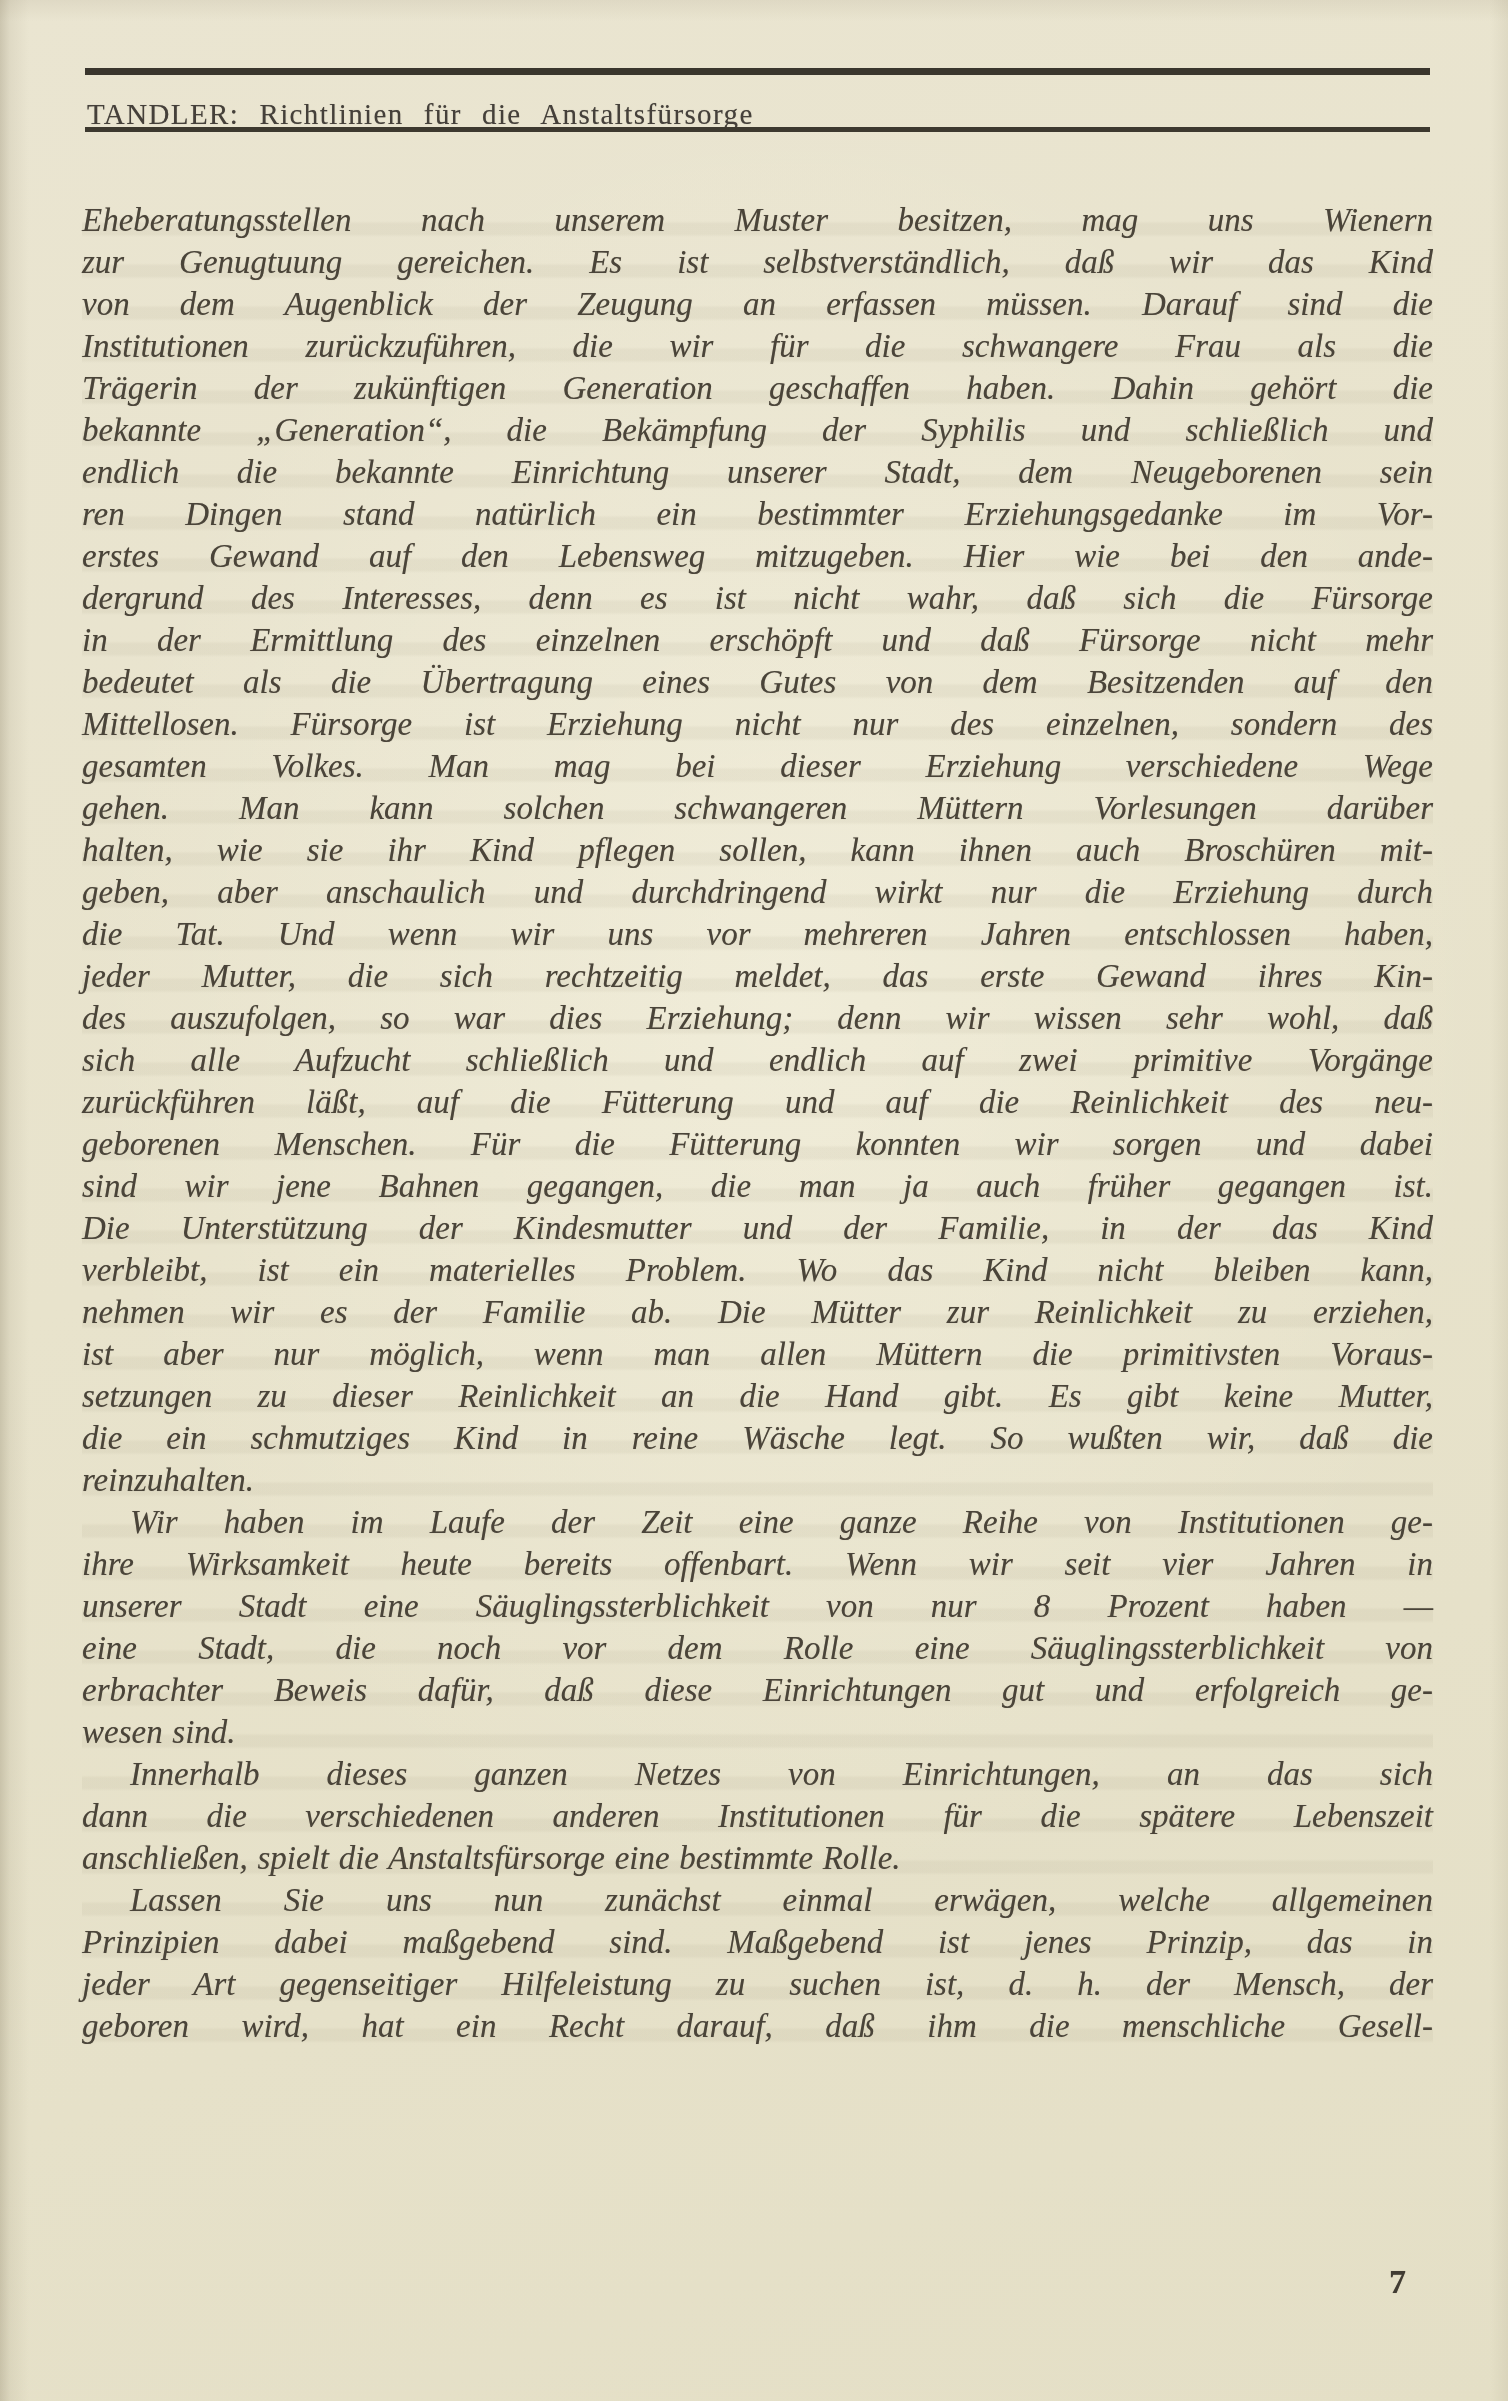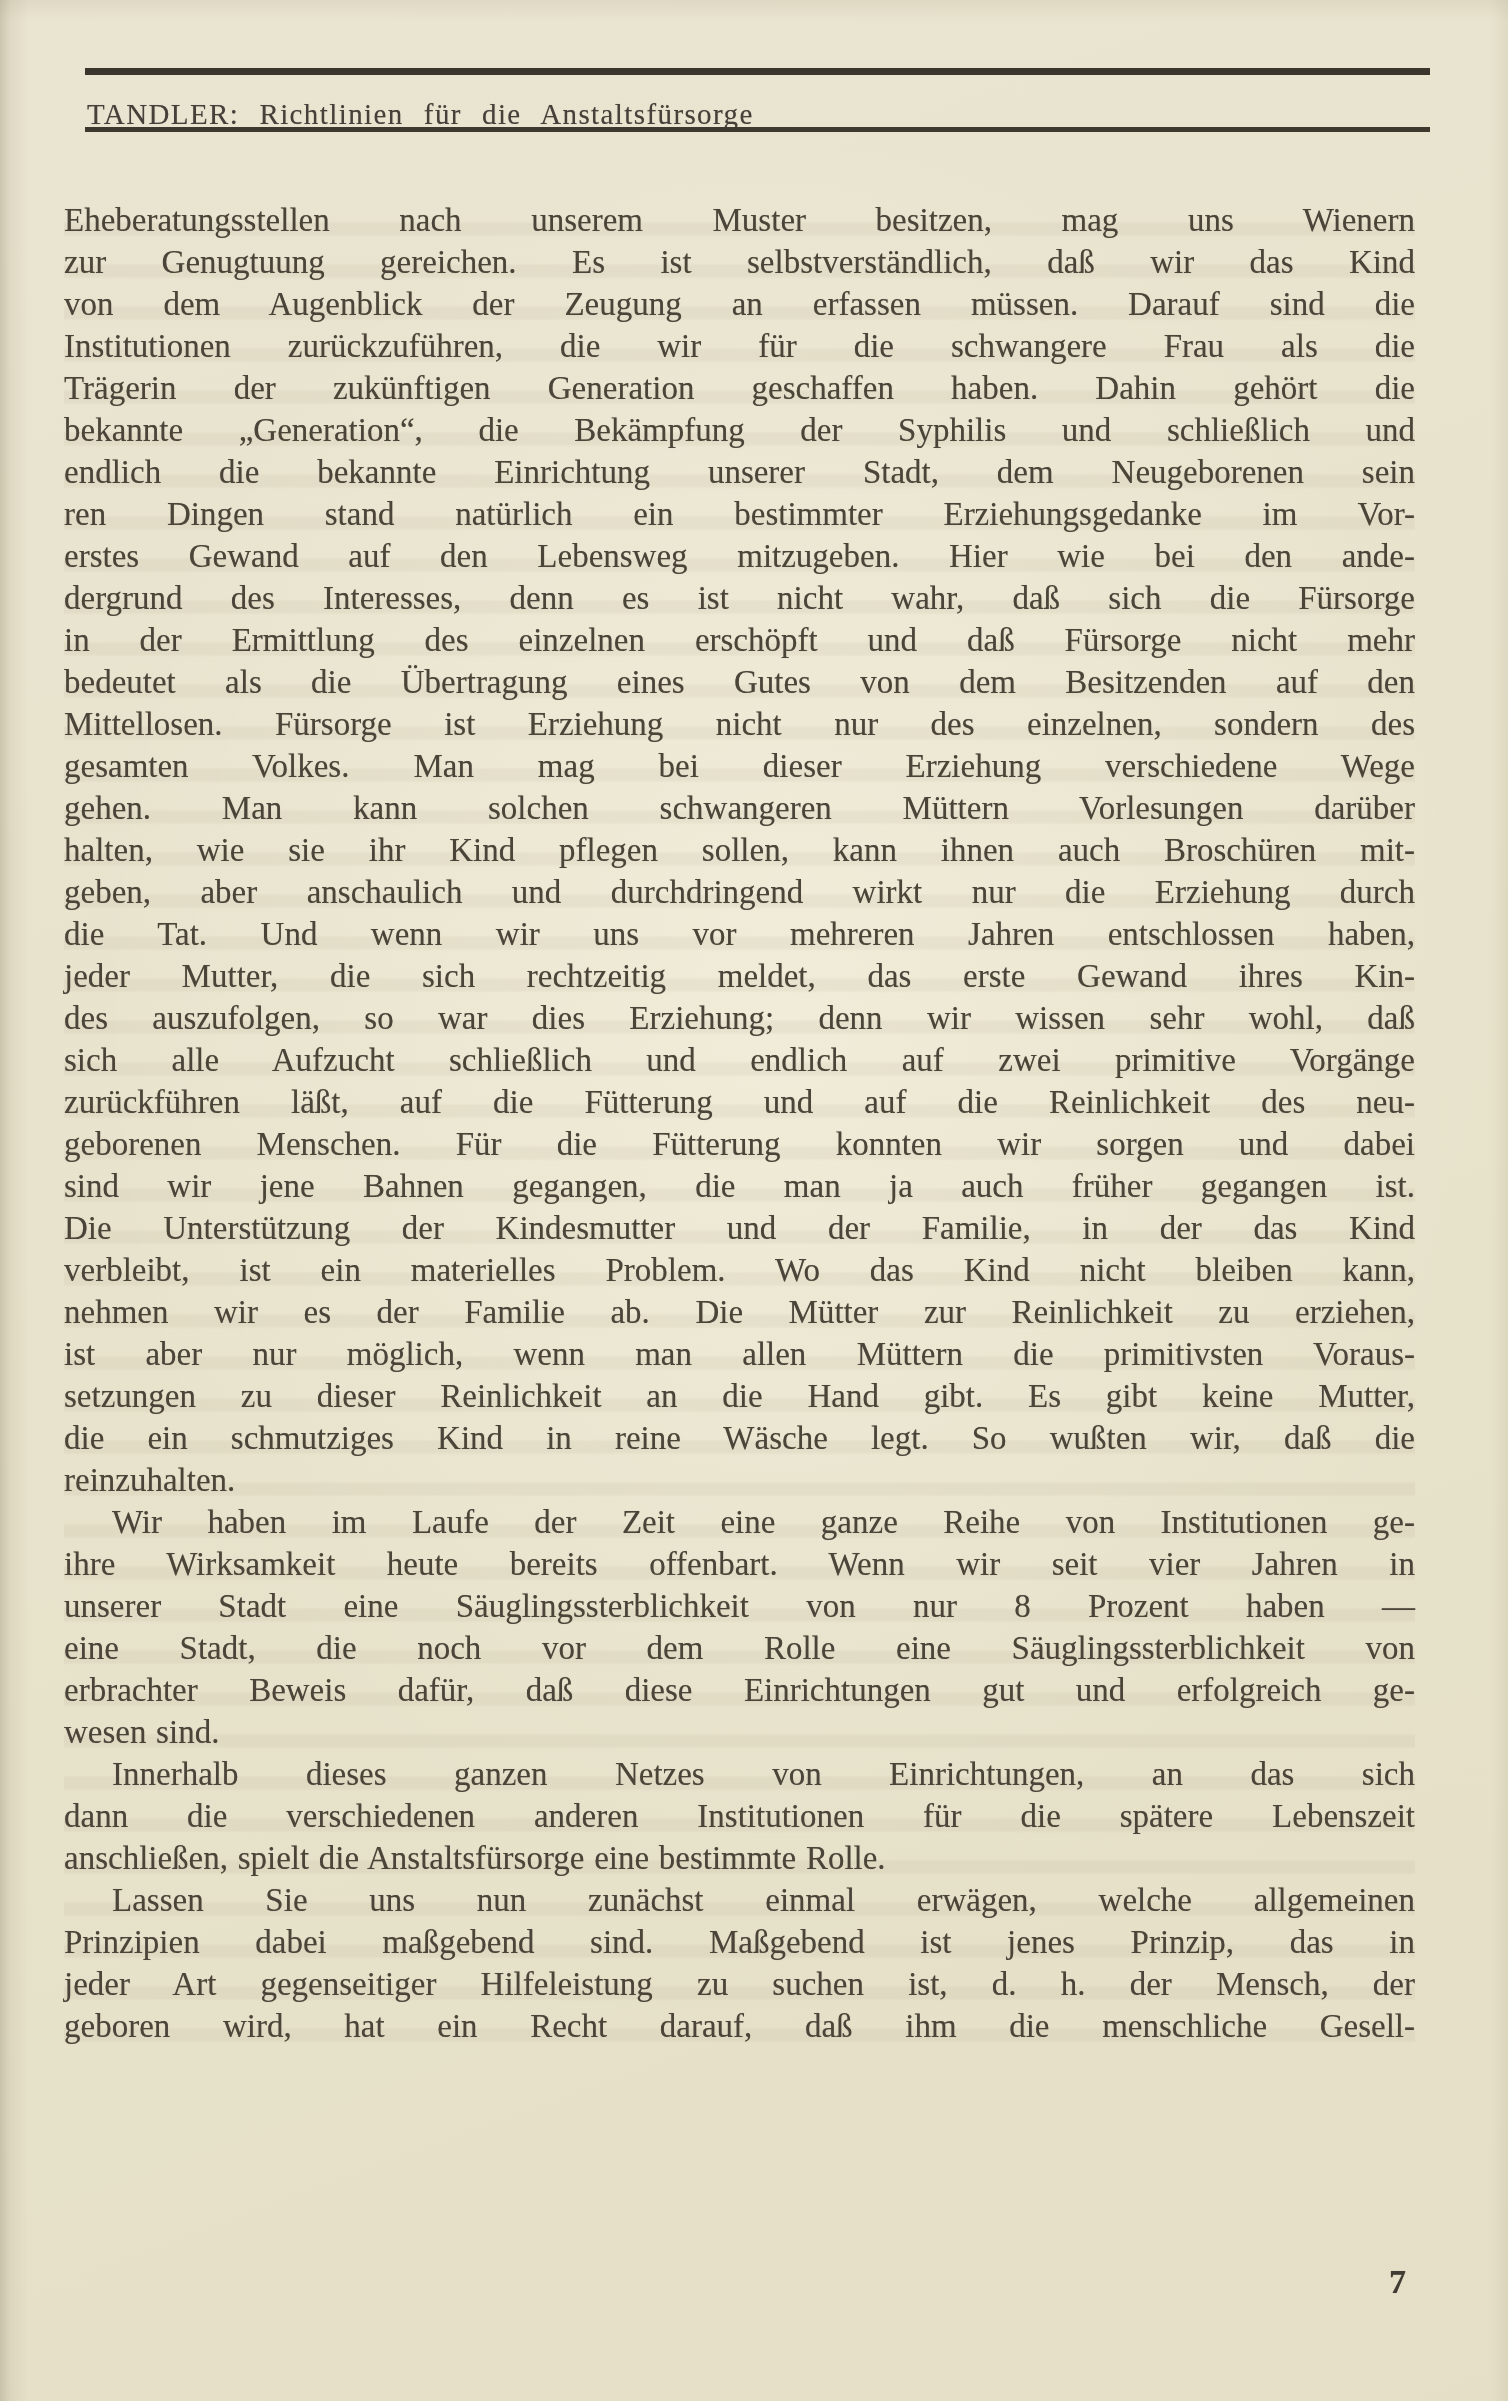--- a/index.html
+++ b/index.html
@@ -31,32 +31,33 @@
     white-space: nowrap;
     text-shadow: 0 0 0.7px rgba(69,64,58,0.45);
     margin-top: 16px;
   }
   .rule-bottom {
     position: absolute; left: 85px; top: 127px;
     width: 1345px; height: 5px;
     background: #3d392f;
   }
   .body-text {
-    position: absolute; left: 64px; top: 199px;
+    position: absolute; left: 82px; top: 199px;
     width: 1351px;
     font-size: 33px; line-height: 42px;
     color: #4a4439;
     text-shadow: 0 0 0.7px rgba(74,68,57,0.40);
     
     background: repeating-linear-gradient(
       to bottom,
       rgba(0,0,0,0) 0px,  rgba(0,0,0,0) 22px,
       rgba(148,140,112,0.09) 25px, rgba(148,140,112,0.09) 35px,
       rgba(0,0,0,0) 38px, rgba(0,0,0,0) 42px
     );
+    font-style: italic;
   }
   .line {
     text-align: justify;
     text-align-last: justify;
     word-spacing: 1.4px;
     white-space: normal;
   }
   .line.end { text-align-last: left; }
   .line.indent { text-indent: 48px; }
   .page-number {

